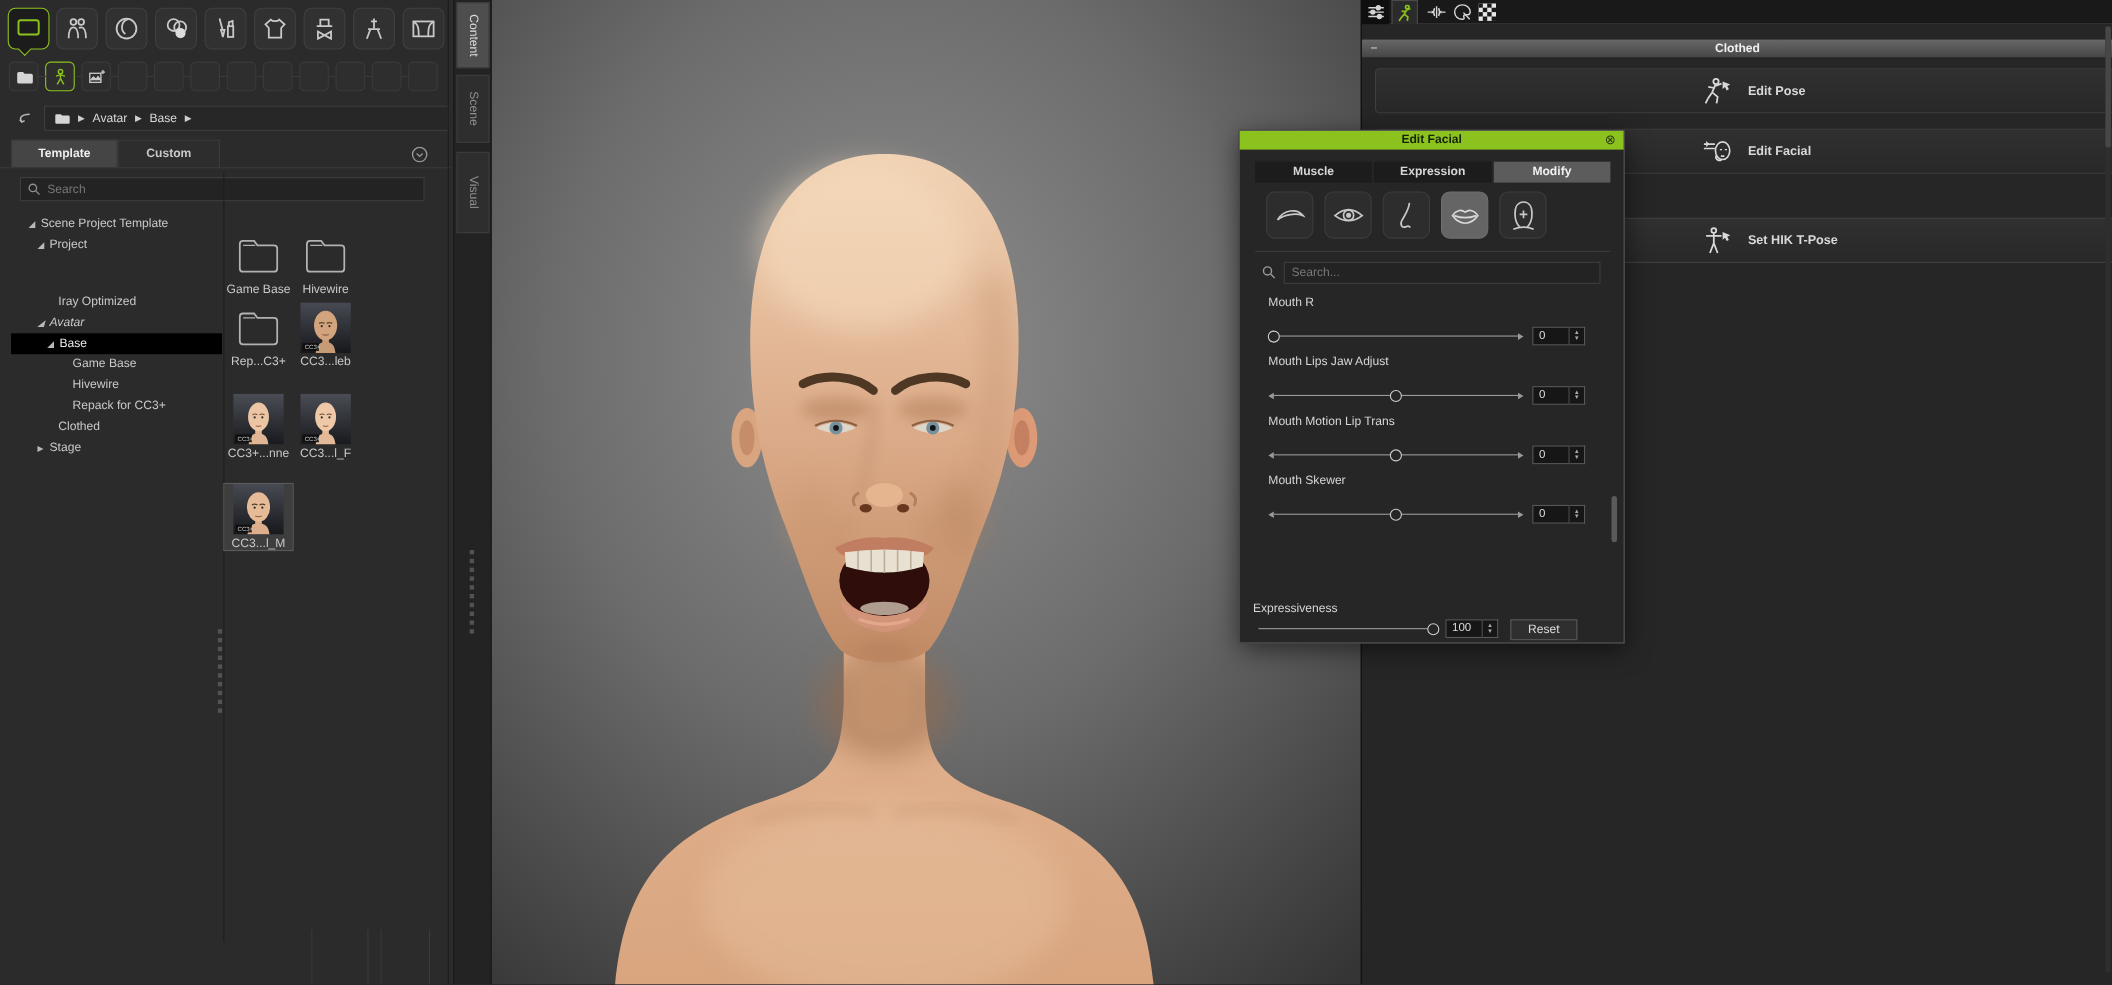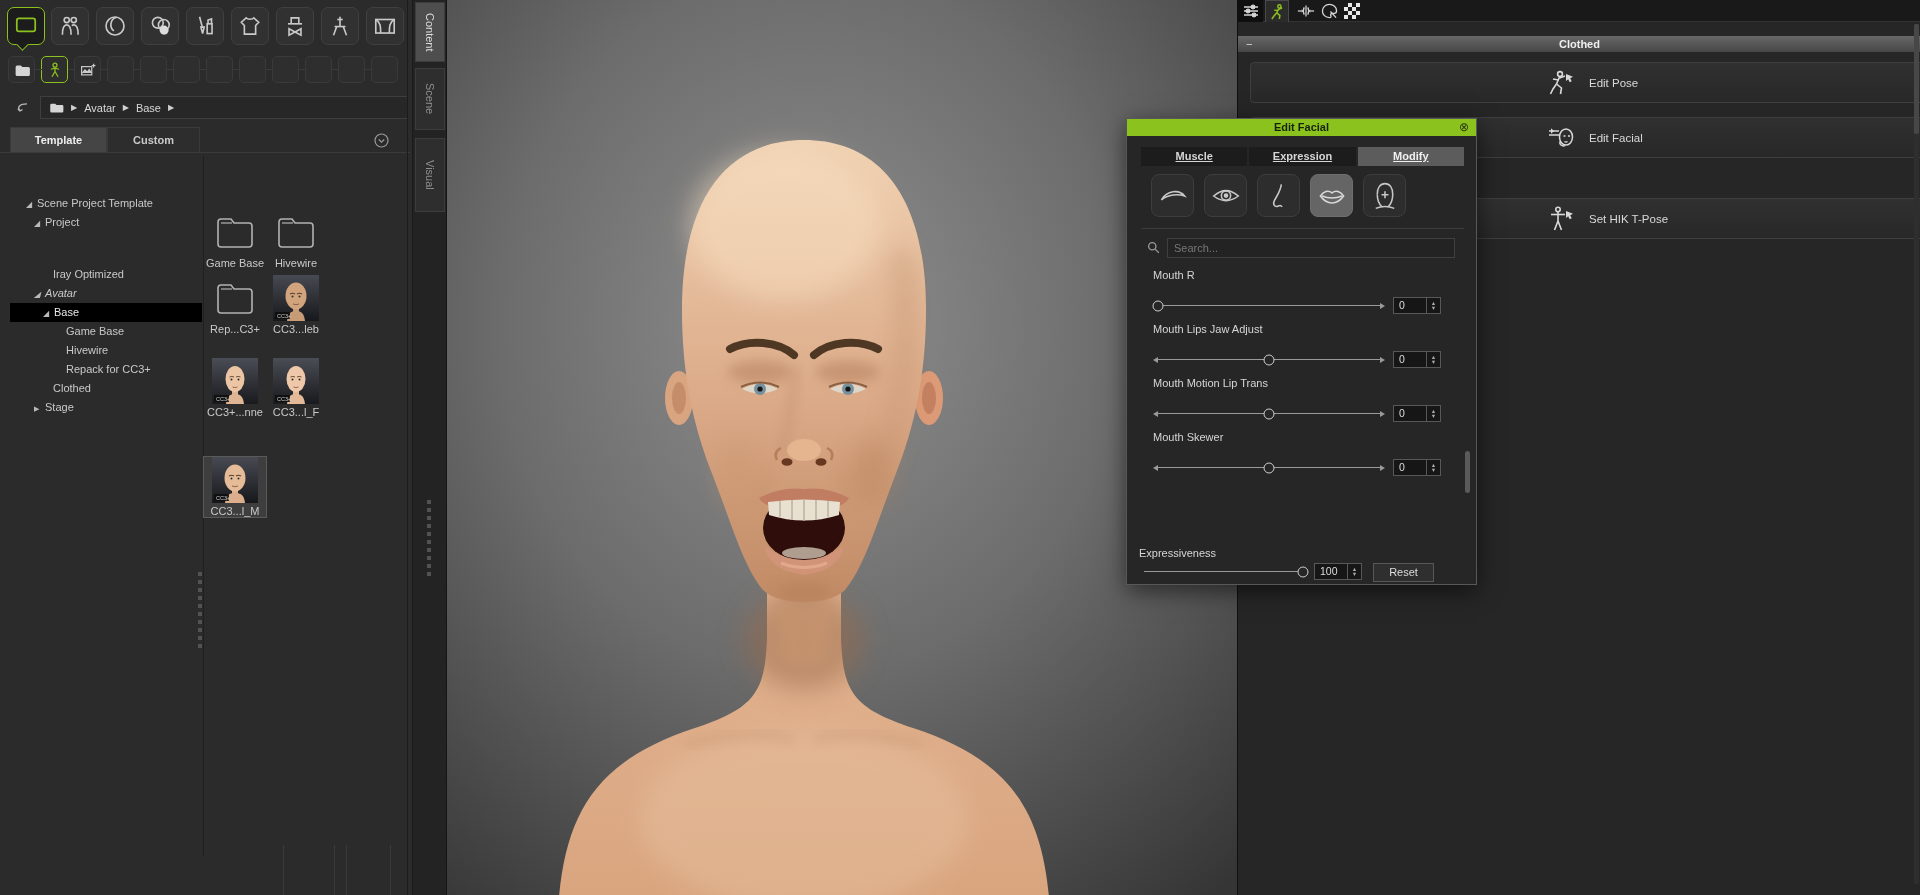--- a/index.html
+++ b/index.html
@@ -66,34 +66,34 @@
   #rtopbar { left:0; top:0; width:683px; height:22px; background:#191919; border-bottom:1px solid #333; }
   .rtab { position:absolute; top:0; height:22px; display:flex; align-items:center; justify-content:center; }
   .rtab.frame { border:1px solid #4a4a4a; border-bottom:none; background:#2b2b2b; }
   .sec-h { position:absolute; left:0; width:683px; height:16px;
     background:linear-gradient(#676767,#474747); color:#efefef; font-size:11px; font-weight:bold;
     text-align:center; line-height:16px; }
   .sec-h .minus { position:absolute; left:8px; color:#ddd; font-weight:normal; }
   .action-row { position:absolute; left:12px; width:900px; height:41px; border:1px solid #3e3e3e;
     border-radius:4px; background:linear-gradient(#303030,#282828); display:flex; align-items:center; }
   .action-row .ag { display:flex; align-items:center; gap:12px; margin-left:296px; }
-  .action-row .albl { color:#d9d9d9; font-size:11.5px; }
+  .action-row .albl { color:#d9d9d9; font-size:11.5px;font-weight:bold; }
   #rscroll { left:676px; top:24px; width:5px; height:860px; background:#2e2e2e; }
   #rscroll i { display:block; width:5px; height:110px; background:#474747; border-radius:2px; }
 
   
   #dlg { left:1126px; top:118px; width:351px; height:467px; background:#262626;
     border:1px solid #585858; box-shadow:0 6px 22px rgba(0,0,0,.55); }
   #dlg-title { left:0; top:0; width:349px; height:17px; background:#8cc21e; color:#16230b;
     font-size:11px; font-weight:bold; text-align:center; line-height:17px; }
   #dlg-close { position:absolute; right:5px; top:1px; width:14px; height:14px; color:#2c3b10;
     font-size:12px; line-height:14px; text-align:center; }
   #dlg-tabs { left:14px; top:28px; width:323px; height:19px; display:flex; gap:2px; }
   .dtab { flex:1; background:#1c1c1c; color:#d6d6d6; font-size:11px; font-weight:bold;
-    text-align:center; line-height:19px;text-decoration:underline; }
+    text-align:center; line-height:19px; }
   .dtab.active { background:#5c5c5c; color:#f0f0f0; }
   .fbtn { position:absolute; top:55px; width:43px; height:43px; border:1px solid #3d3d3d;
     border-radius:8px; background:#2d2d2d; display:flex; align-items:center; justify-content:center; }
   .fbtn.active { background:#656565; border-color:#6e6e6e; }
   #dlg-sep { left:14px; top:109px; width:323px; height:1px; background:#3c3c3c; }
 
   #sliders { left:26px; top:150px; width:310px; }
   .sgroup { margin-bottom:10px; }
   .sgroup .slbl { font-size:11px; color:#d6d6d6; margin-bottom:18px; }
   .srow { position:relative; height:14px; }
@@ -284,20 +284,29 @@
     <div class="ltab active" style="left:10px;width:97px;">Template</div>
     <div class="ltab" style="left:107px;width:93px;">Custom</div>
     <div id="tabline" class="abs"></div>
     <span class="abs" style="left:374px;top:133px;">
       <svg width="15" height="15" viewBox="0 0 15 15" fill="none" stroke="#9a9a9a" stroke-width="1.2">
           <circle cx="7.5" cy="7.5" r="6.5"></circle>
           <path d="M4.8,6.5 l2.7,2.7 2.7,-2.7"></path>
         </svg>
     </span>
 
+    <div class="searchbox" style="left:18px;top:161px;width:368px;height:22px;">
+      <span>
+        <svg width="12" height="12" viewBox="0 0 16 16" fill="none" stroke="#8f8f8f" stroke-width="1.6">
+            <circle cx="6.5" cy="6.5" r="4.5"></circle>
+            <path d="M10,10 L14.5,14.5"></path>
+          </svg>
+      </span>
+      <input placeholder="Search" style="">
+    </div>
 
     <div id="tree" class="abs">
       <div class="tree-item" style="padding-left:16px;"><span class="tw">◢</span><span>Scene Project Template</span></div>
       <div class="tree-item" style="padding-left:24px;"><span class="tw">◢</span><span>Project</span></div>
       <div class="tree-item" style="padding-left:43px;margin-top:33px;"><span>Iray Optimized</span></div>
       <div class="tree-item" style="padding-left:24px;font-style:italic;"><span class="tw">◢</span><span>Avatar</span></div>
       <div class="tree-item sel" style="padding-left:33px;"><span class="tw">◢</span><span>Base</span></div>
       <div class="tree-item" style="padding-left:56px;"><span>Game Base</span></div>
       <div class="tree-item" style="padding-left:56px;"><span>Hivewire</span></div>
       <div class="tree-item" style="padding-left:56px;"><span>Repack for CC3+</span></div>
@@ -396,21 +405,21 @@
         <ellipse cx="23" cy="21" rx="9.5" ry="13" fill="#eec8a8"></ellipse>
         <path d="M17.5,19 q2.5,-1.2 4.5,0 M24,19 q2,-1.2 4.5,0" stroke="#6b5138" stroke-width="1" fill="none"></path>
         <circle cx="19.5" cy="21.5" r="1" fill="#2c2c2c"></circle>
           <circle cx="26.5" cy="21.5" r="1" fill="#2c2c2c"></circle>
         <path d="M20.5,29 q2.5,1.2 5,0" stroke="#a06a55" stroke-width="1" fill="none"></path>
         <rect x="2" y="37" width="15" height="7" fill="#0d0d0d" opacity=".85"></rect>
         <text x="4" y="42.5" font-size="5.5" fill="#cfcfcf" font-family="Liberation Sans">CC3+</text>
       </svg>
       <div class="tlabel">CC3...l_F</div>
     </div>
-    <div class="thumb-cell sel-cell" style="left:204px;top:457px;">
+    <div class="thumb-cell sel-cell" style="left:204px;top:440px;">
       <svg class="timg" viewBox="0 0 46 46">
         <defs>
             <linearGradient id="tb4" x1="0" y1="0" x2="0" y2="1">
               <stop offset="0" stop-color="#474a52"></stop>
               <stop offset="1" stop-color="#17181c"></stop>
             </linearGradient>
           </defs>
         <rect width="46" height="46" fill="url(#tb4)"></rect>
         <path d="M13,46 C14,38 17,36 23,36 C29,36 32,38 33,46 Z" fill="#dcae8c"></path>
         <rect x="20" y="30" width="6" height="7" fill="#dcae8c"></rect>

